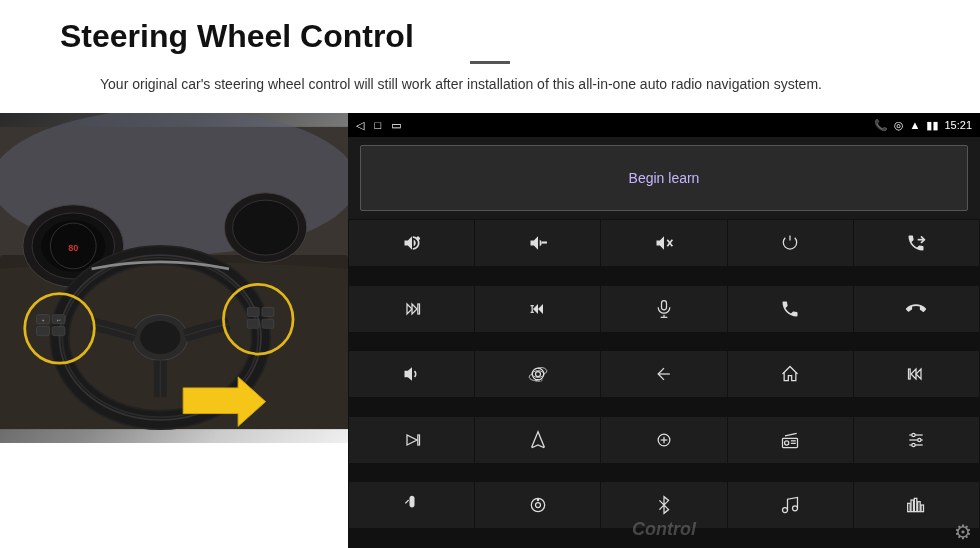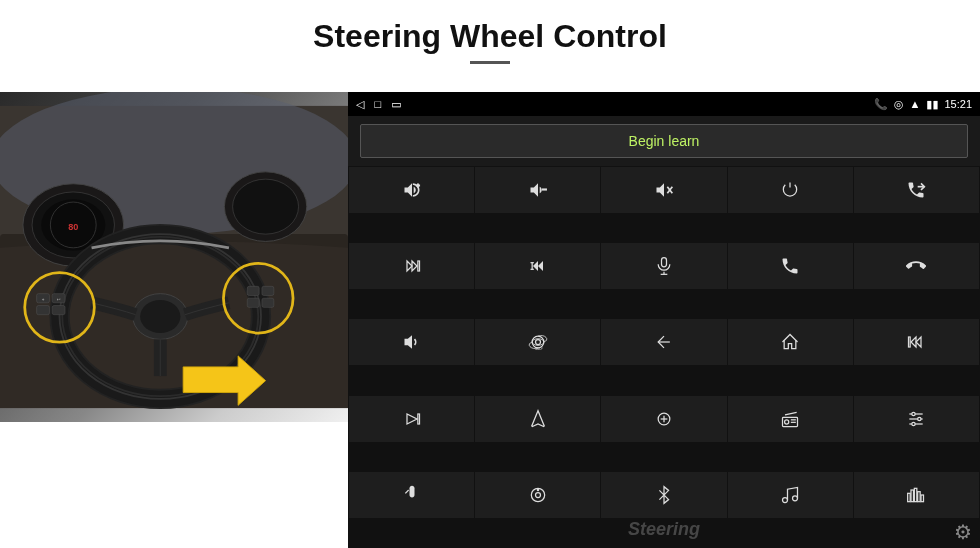--- a/index.html
+++ b/index.html
@@ -15,22 +15,21 @@
       width: 980px;
       height: 548px;
       display: flex;
       flex-direction: column;
       align-items: center;
       background: #fff;
     }
 
     .header-section {
       width: 100%;
-      text-align: center;
-      padding: 18px 92px 10px;
+      padding: 18px 60px 10px;
     }
 
     .main-title {
       font-size: 32px;
       font-weight: 900;
       color: #111;
       margin-bottom: 6px;
     }
 
     .title-divider {
@@ -107,24 +106,24 @@
     }
 
     
     .begin-learn-row {
       padding: 8px 12px;
       background: #1a1a1a;
     }
 
     .begin-learn-btn {
       width: 100%;
-      padding: 8px;
+      padding: 24px;
       background: #2a2a2a;
       border: 1px solid #555;
-      color: #bef264;
+      color: #c4b5fd;
       font-size: 14px;
       text-align: center;
       cursor: pointer;
       border-radius: 2px;
     }
 
     
     .controls-grid {
       display: grid;
       grid-template-columns: repeat(5, 1fr);
@@ -180,20 +179,21 @@
     }
   </style>
 </head>
 <body>
 
 <div class="page-container">
 
   <div class="header-section">
     <h1 class="main-title">Steering Wheel Control</h1>
     <div class="title-divider"></div>
+    <p class="subtitle">Your original car's steering wheel control will still work after installation of this all-in-one auto radio navigation system.</p>
   </div>
 
   <div class="content-section">
 
     <div class="car-image-area">
       <svg class="steering-wheel-svg" viewBox="0 0 380 330" xmlns="http://www.w3.org/2000/svg">
 
         <rect width="380" height="330" fill="#3a3530"></rect>
 
         <ellipse cx="190" cy="60" rx="200" ry="80" fill="#5a6070" opacity="0.5"></ellipse>
@@ -451,19 +451,19 @@
               <rect x="2" y="10" width="3" height="10"></rect>
               <rect x="6" y="6" width="3" height="14"></rect>
               <rect x="10" y="4" width="3" height="16"></rect>
               <rect x="14" y="8" width="3" height="12"></rect>
               <rect x="18" y="12" width="3" height="8"></rect>
             </svg>
         </div>
 
       </div>
 
-      <div class="seicane-watermark">Steering</div>
+      <div class="seicane-watermark">Control</div>
 
       <div class="gear-corner">⚙</div>
 
     </div>
   </div>
 </div>
 
 </body></html>

